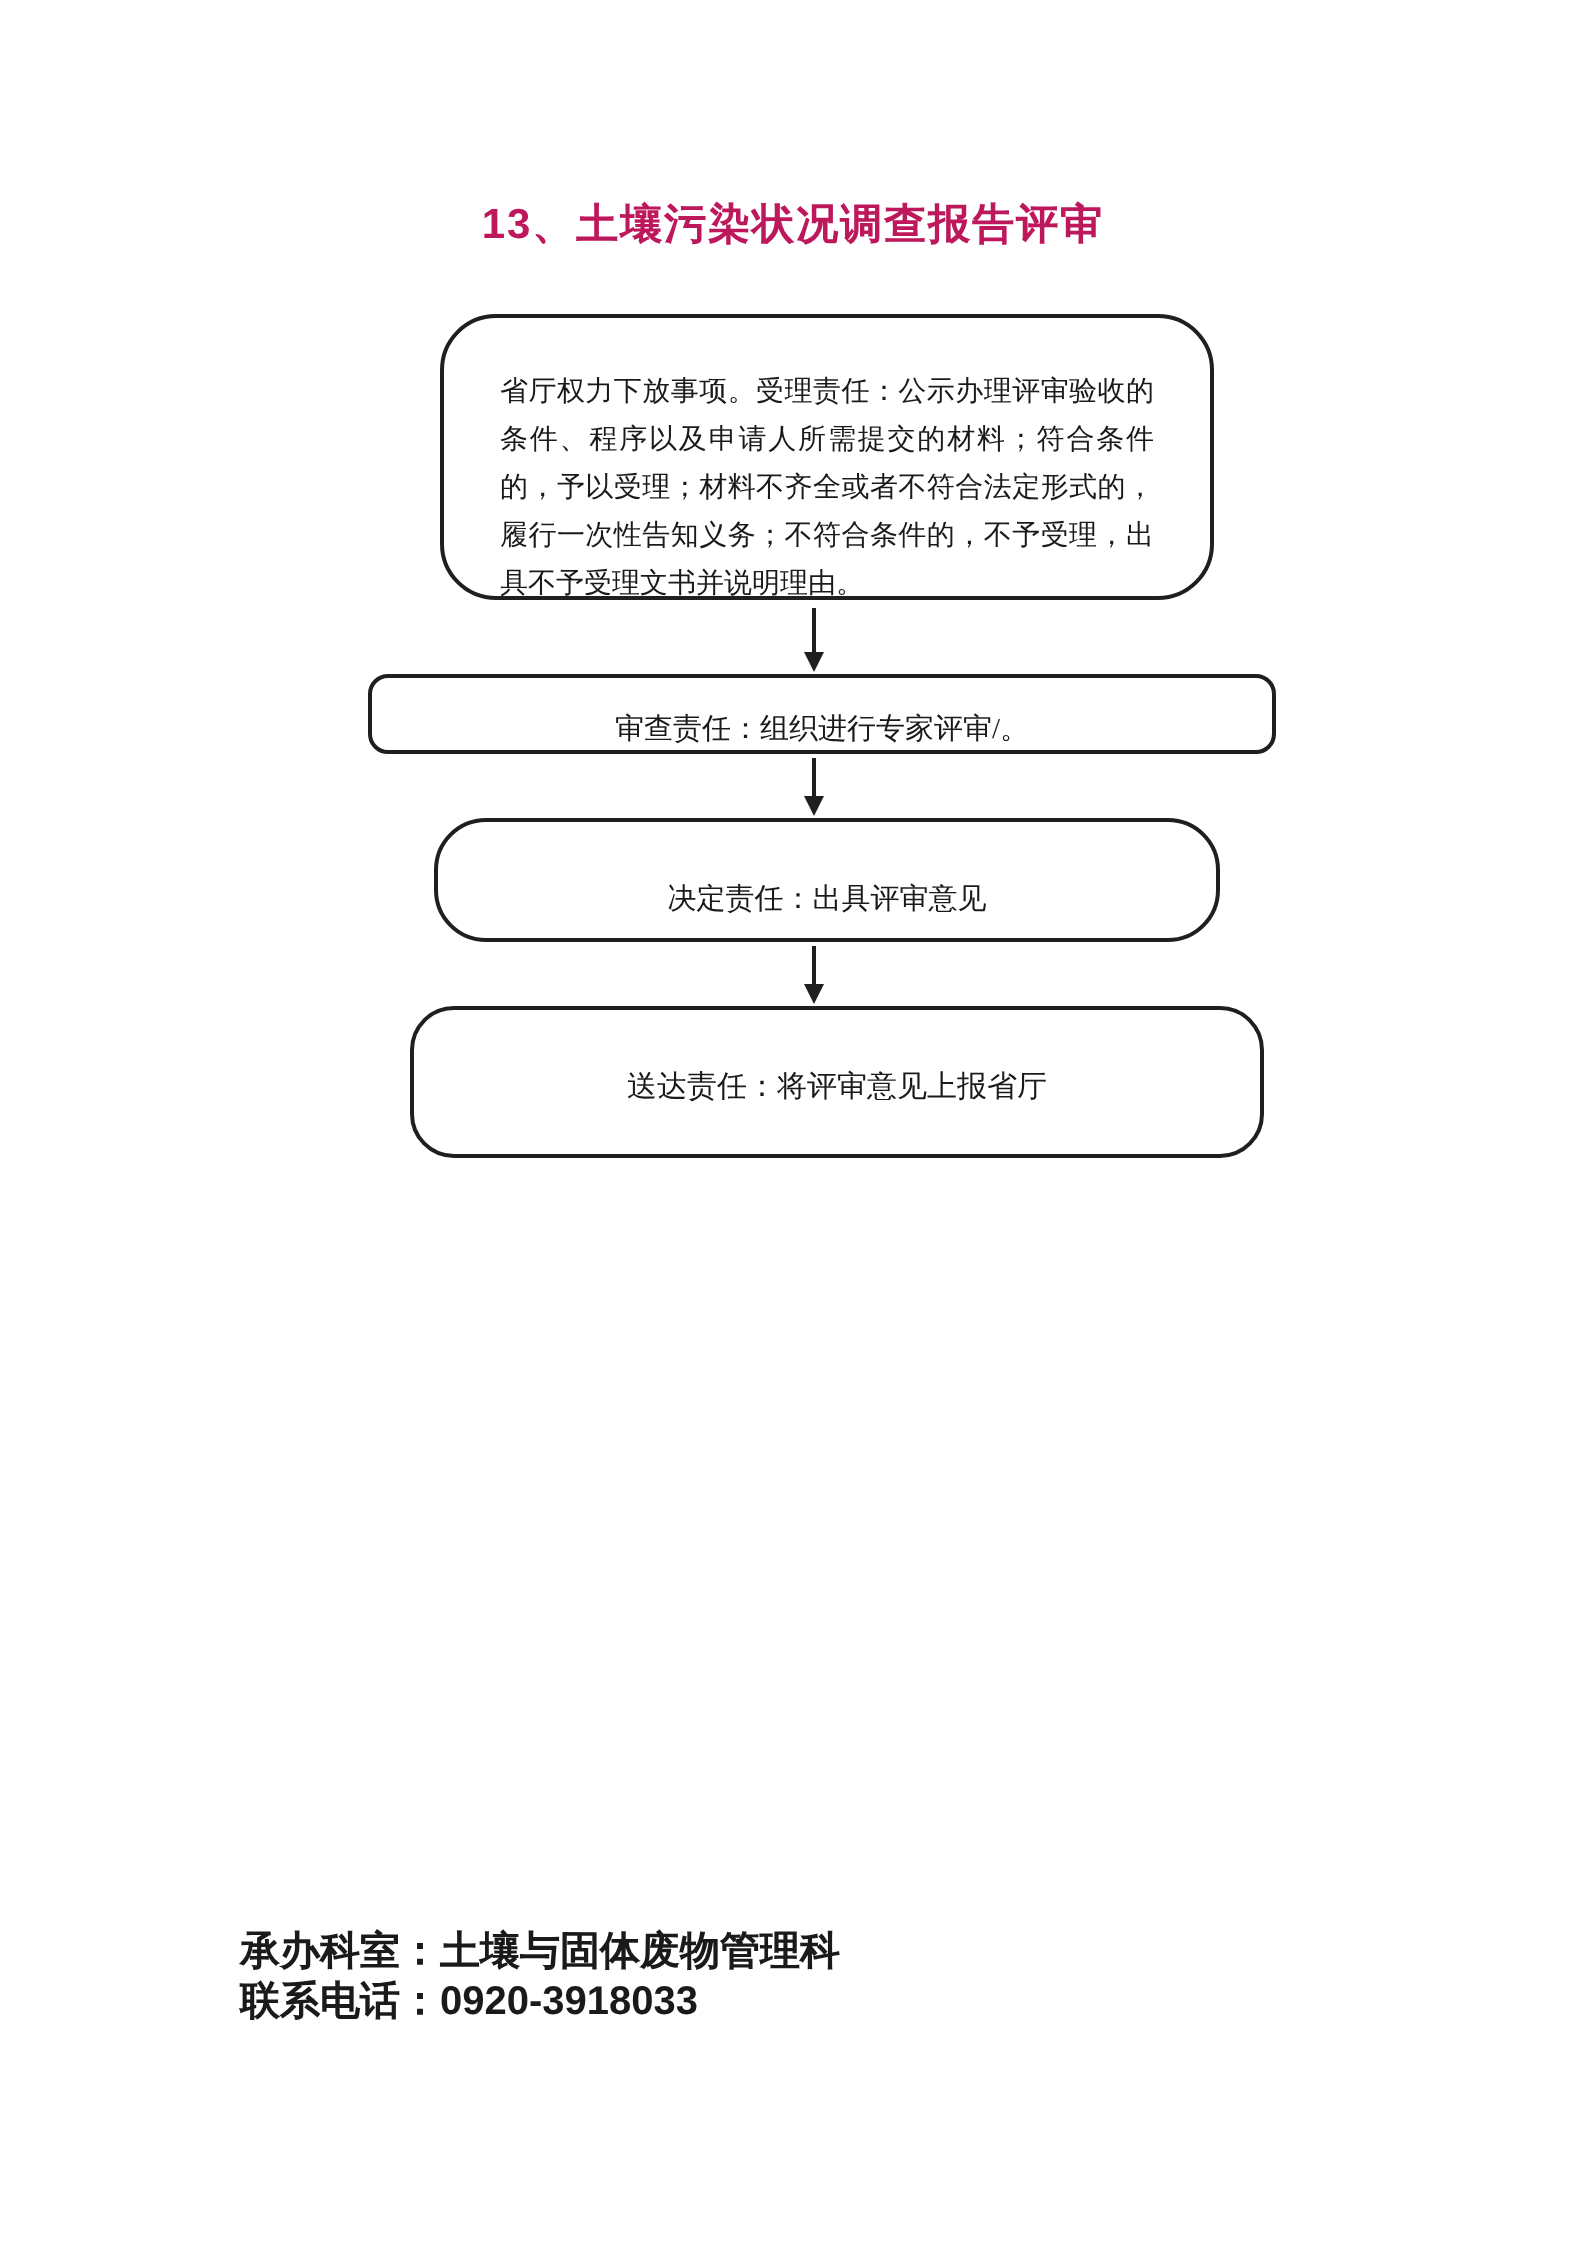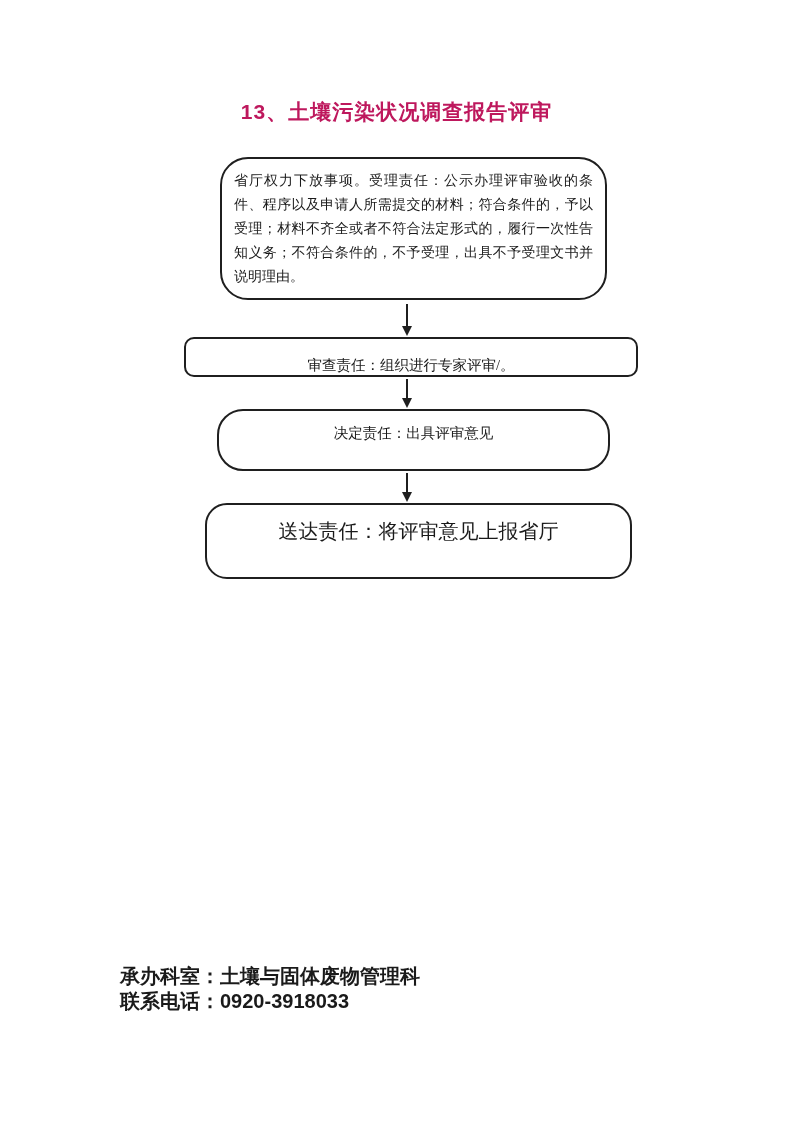--- a/index.html
+++ b/index.html
@@ -30,21 +30,21 @@
   }
   .flow-box {
     position: absolute;
     box-sizing: border-box;
     border: 2px solid #1f1f1f;
     background: #ffffff;
     font-family: "Liberation Serif", "DejaVu Serif", serif;
     color: #1a1a1a;
   }
   .flow-box p {
-    margin: 0;
+    margin: 16px;
   }
   .box1 {
     left: 220px;
     top: 157px;
     width: 387px;
     height: 143px;
     border-radius: 28px;
     padding: 10px 12px;
   }
   .box1 p {
@@ -52,21 +52,21 @@
     line-height: 24px;
     text-align: justify;
   }
   .box2 {
     left: 184px;
     top: 337px;
     width: 454px;
     height: 40px;
     border-radius: 10px;
     display: flex;
-    align-items: flex-end;
+    align-items: flex-start;
     justify-content: center;
   }
   .box2 p {
     font-size: 14.5px;
   }
   .box3 {
     left: 217px;
     top: 409px;
     width: 393px;
     height: 62px;
@@ -80,21 +80,21 @@
   .box4 {
     left: 205px;
     top: 503px;
     width: 427px;
     height: 76px;
     border-radius: 22px;
     padding-top: 13px;
     text-align: center;
   }
   .box4 p {
-    font-size: 20px;
+    font-size: 15px;
   }
   .arrow {
     position: absolute;
     left: 401px;
     width: 12px;
     display: flex;
     flex-direction: column;
     align-items: center;
   }
   .arrow1 { top: 304px; height: 32px; }

